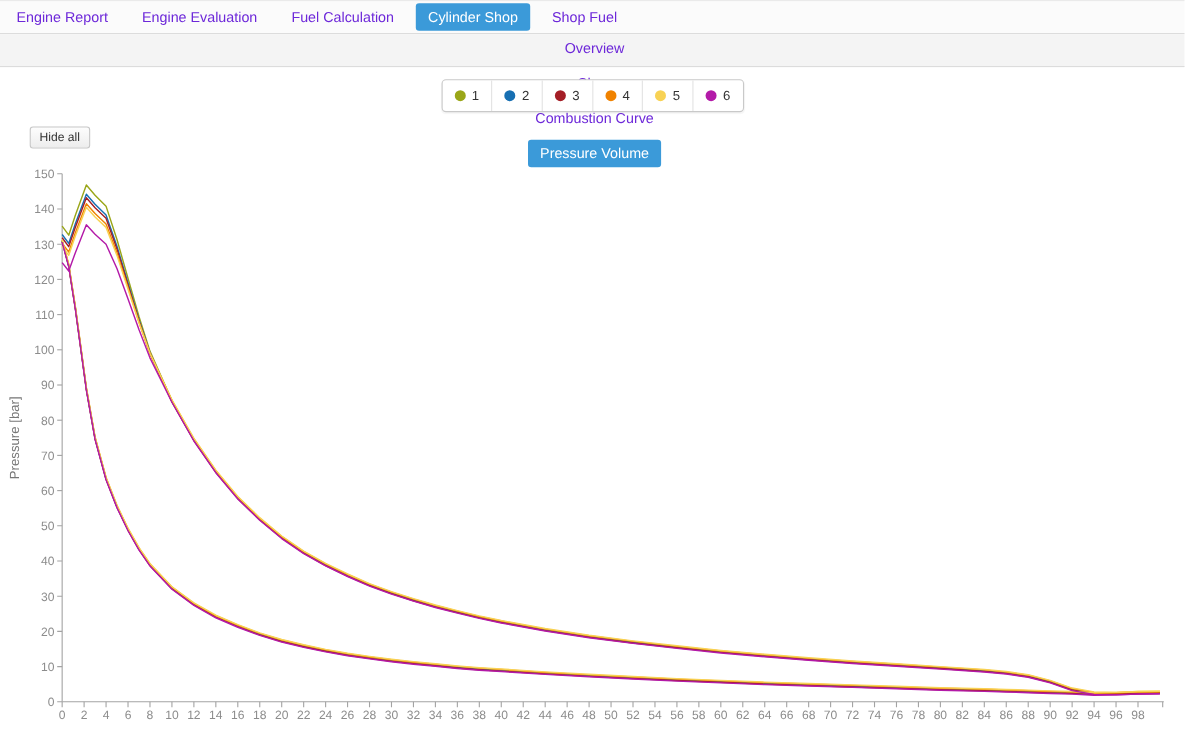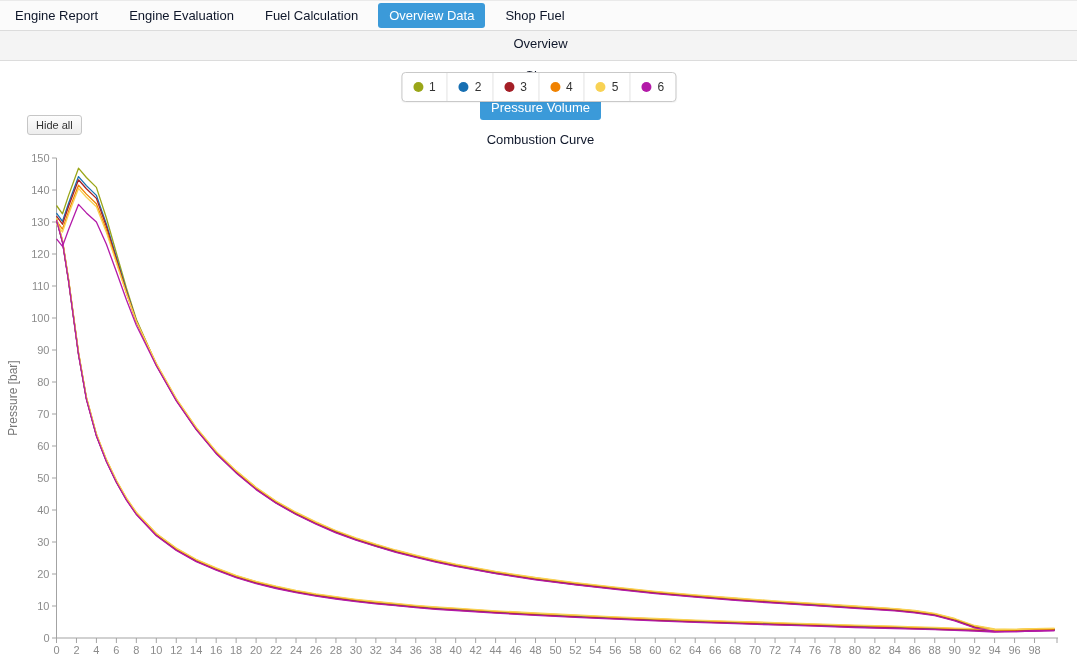--- a/index.html
+++ b/index.html
@@ -25,21 +25,21 @@
     display: flex;
     align-items: center;
     gap: 7px;
     padding-left: 4px;
     background: #f4f4f4;
     border-bottom: 1px solid #dcdcdc;
     flex-direction: column;
   }
   .tab {
     font-size: 13px;
-    color: #0f172a;
+    color: #6d28d9;
     padding: 5px 11px;
     border-radius: 3px;
     cursor: pointer;
     white-space: nowrap;
   }
   .tab.active {
     background: #3b9ad9;
     color: #ffffff;
   }
   .legend {
@@ -95,28 +95,28 @@
     font-family: "Liberation Sans", sans-serif;
   }
 </style>
 </head>
 <body>
 
 <nav class="tabbar" id="main-tabbar">
     <div class="tab">Engine Report</div>
     <div class="tab">Engine Evaluation</div>
     <div class="tab">Fuel Calculation</div>
-    <div class="tab active">Overview Data</div>
+    <div class="tab active">Cylinder Shop</div>
     <div class="tab">Shop Fuel</div>
   </nav>
 <nav class="subbar" id="sub-tabbar">
     <div class="tab">Overview</div>
     <div class="tab">Shop</div>
+    <div class="tab">Combustion Curve</div>
     <div class="tab active">Pressure Volume</div>
-    <div class="tab">Combustion Curve</div>
   </nav>
 
 <div class="legend" id="legend">
     <div class="legend-item">
       <span class="legend-dot" style="background: rgb(154, 166, 24);"></span>
       <span>1</span>
     </div>
     <div class="legend-item">
       <span class="legend-dot" style="background: rgb(23, 111, 178);"></span>
       <span>2</span>

